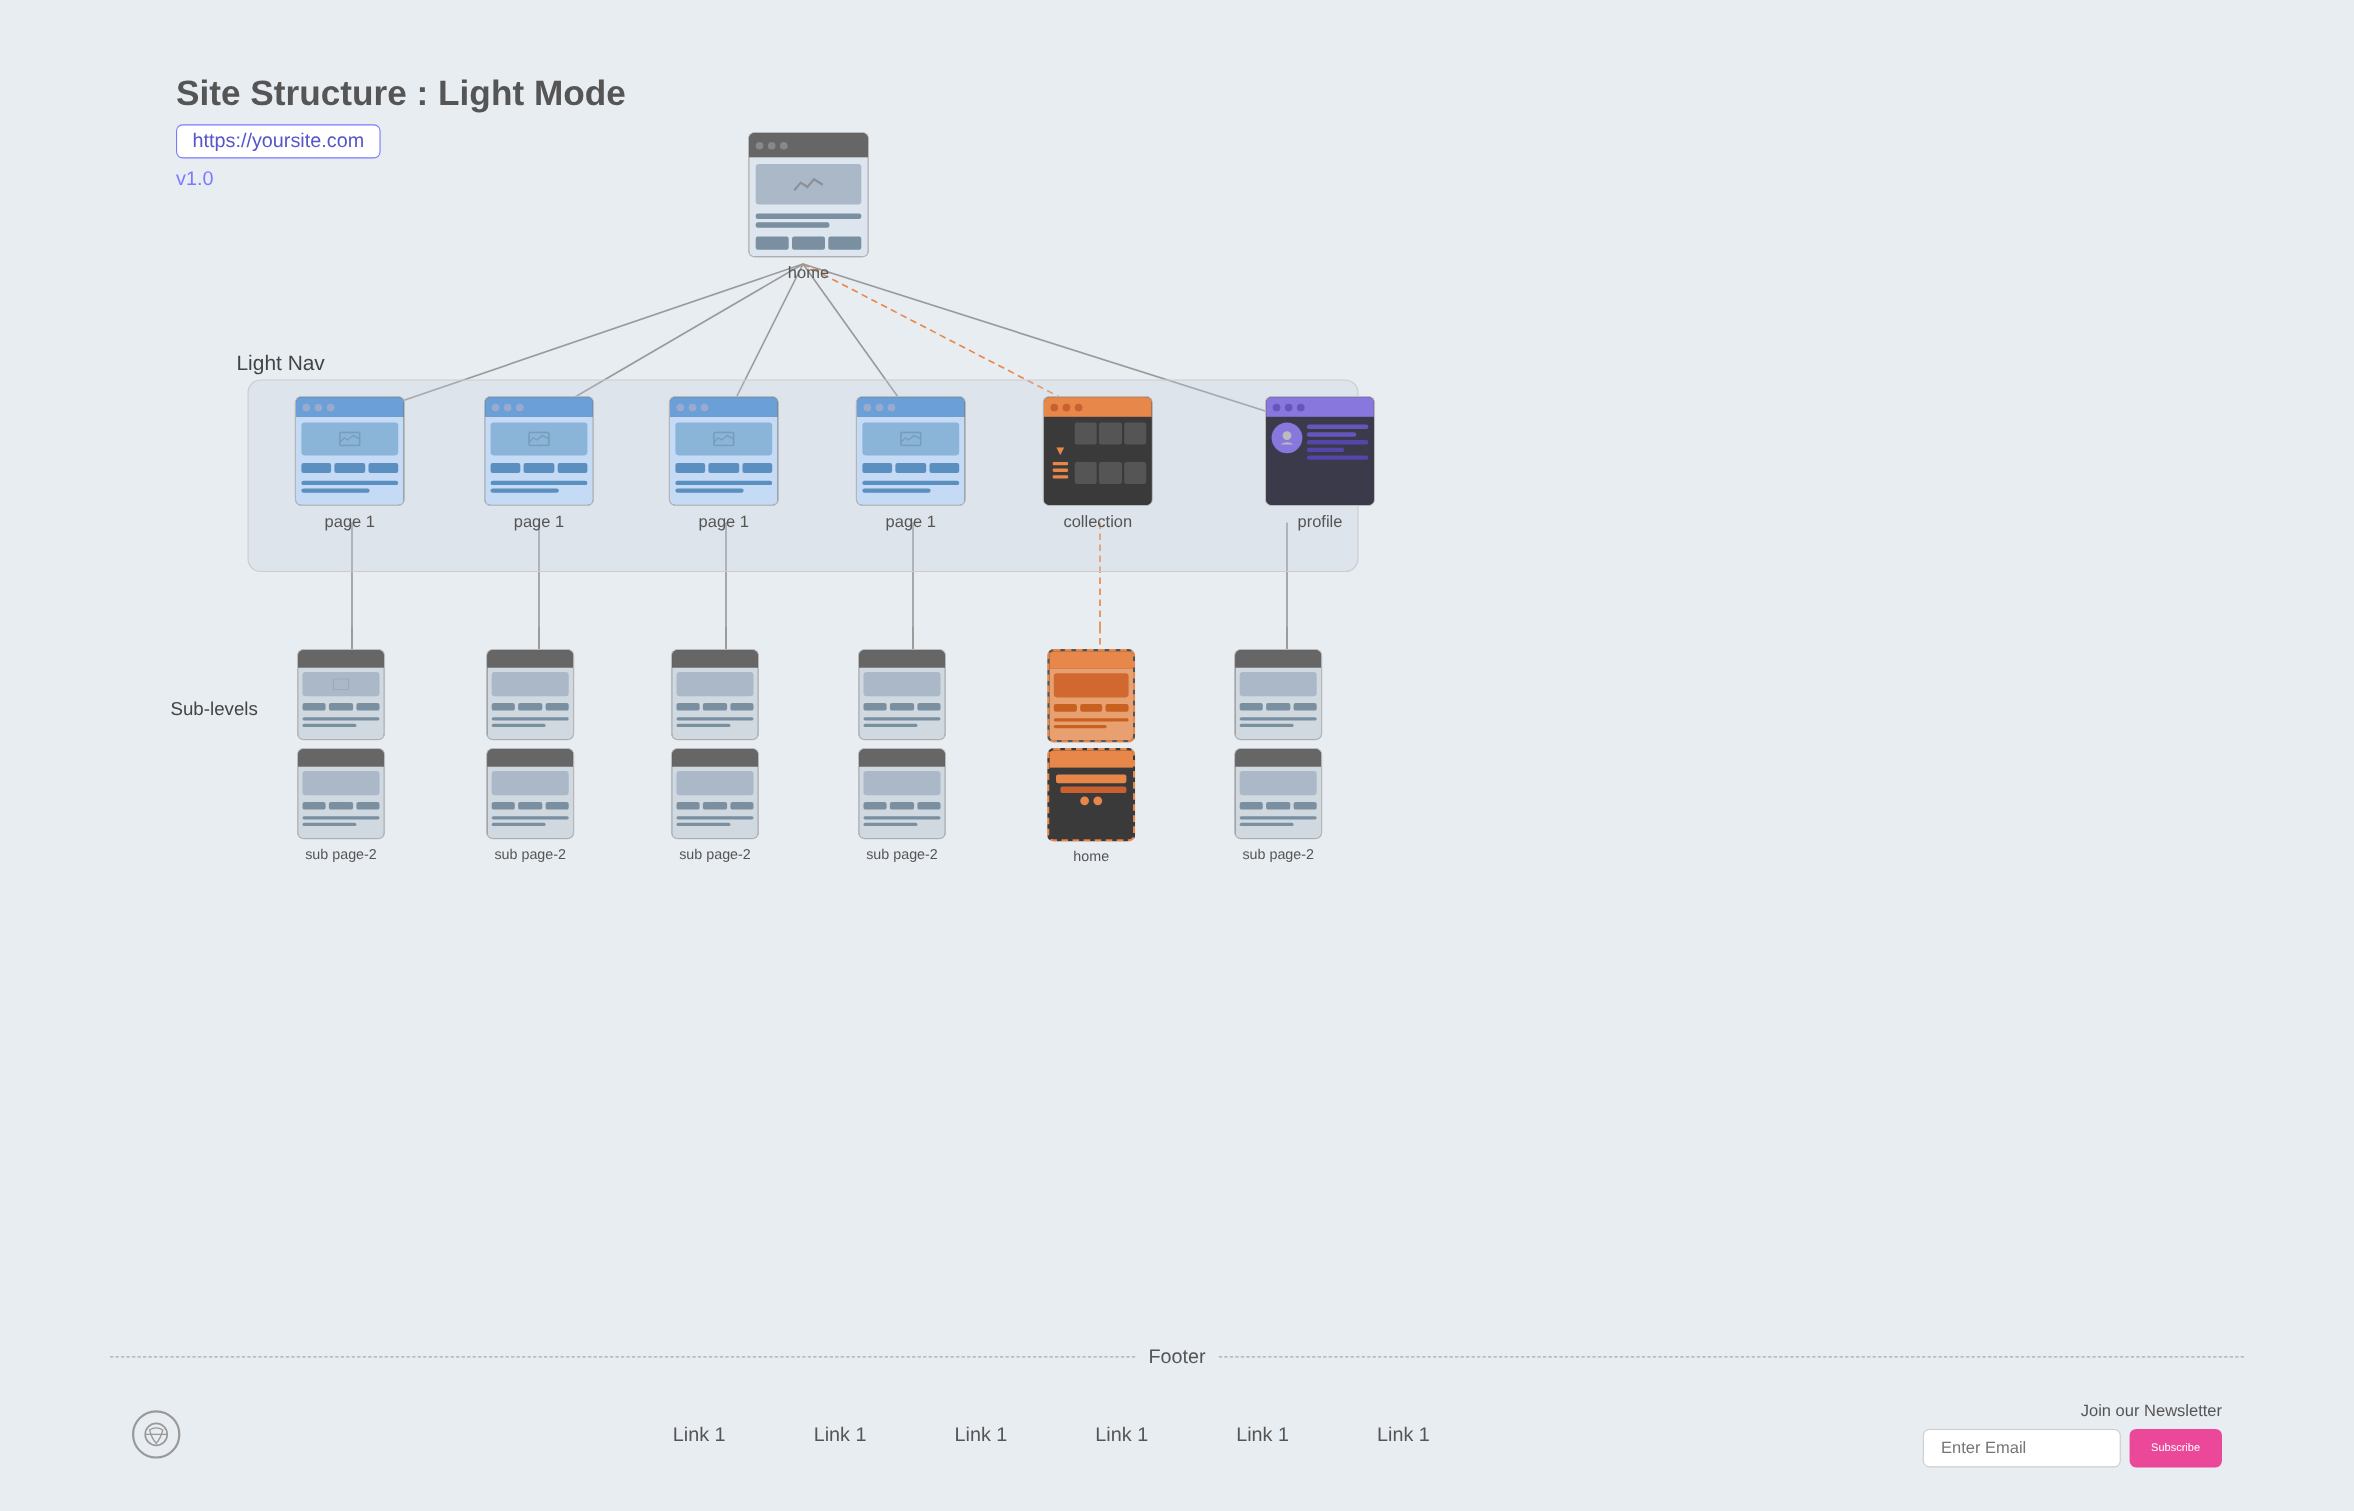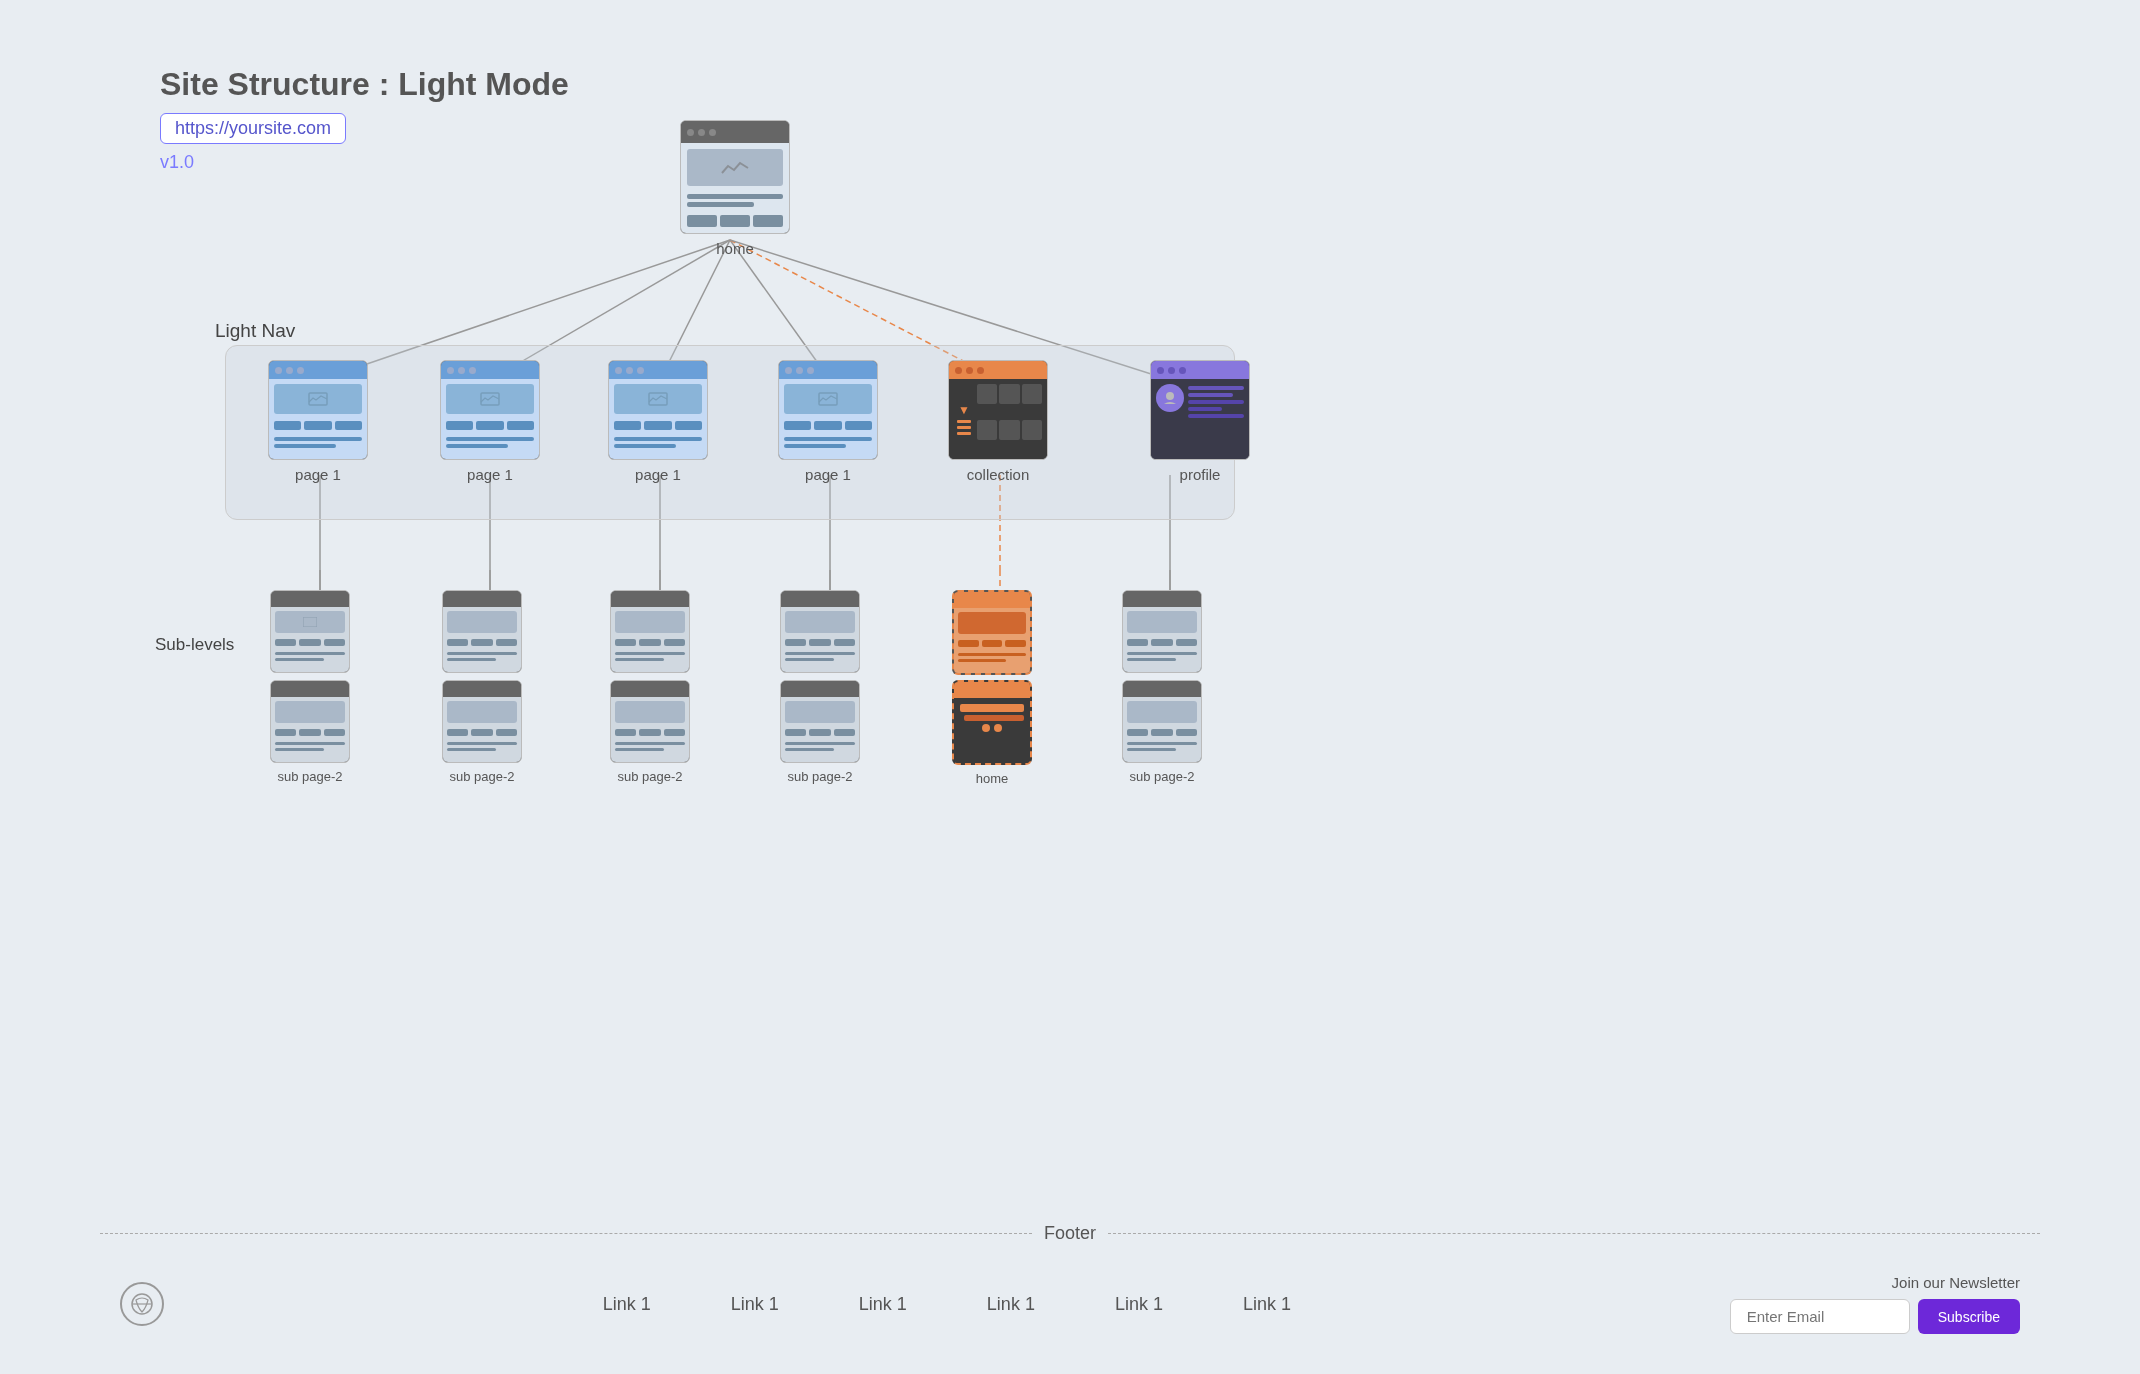--- a/index.html
+++ b/index.html
@@ -272,25 +272,25 @@
       padding: 8px 16px;
       border: 1.5px solid #ccc;
       border-radius: 6px;
       font-size: 15px;
       color: #666;
       background: white;
       width: 180px;
     }
     .subscribe-btn {
       padding: 8px 20px;
-      background: #6d28d9;
+      background: #ec4899;
       color: white;
       border: none;
       border-radius: 6px;
-      font-size: 14px;
+      font-size: 10px;
       cursor: pointer;
     }
 
     
     .abs { position: absolute; }
   </style>
 </head>
 <body>
 
 <div class="page-wrapper">

